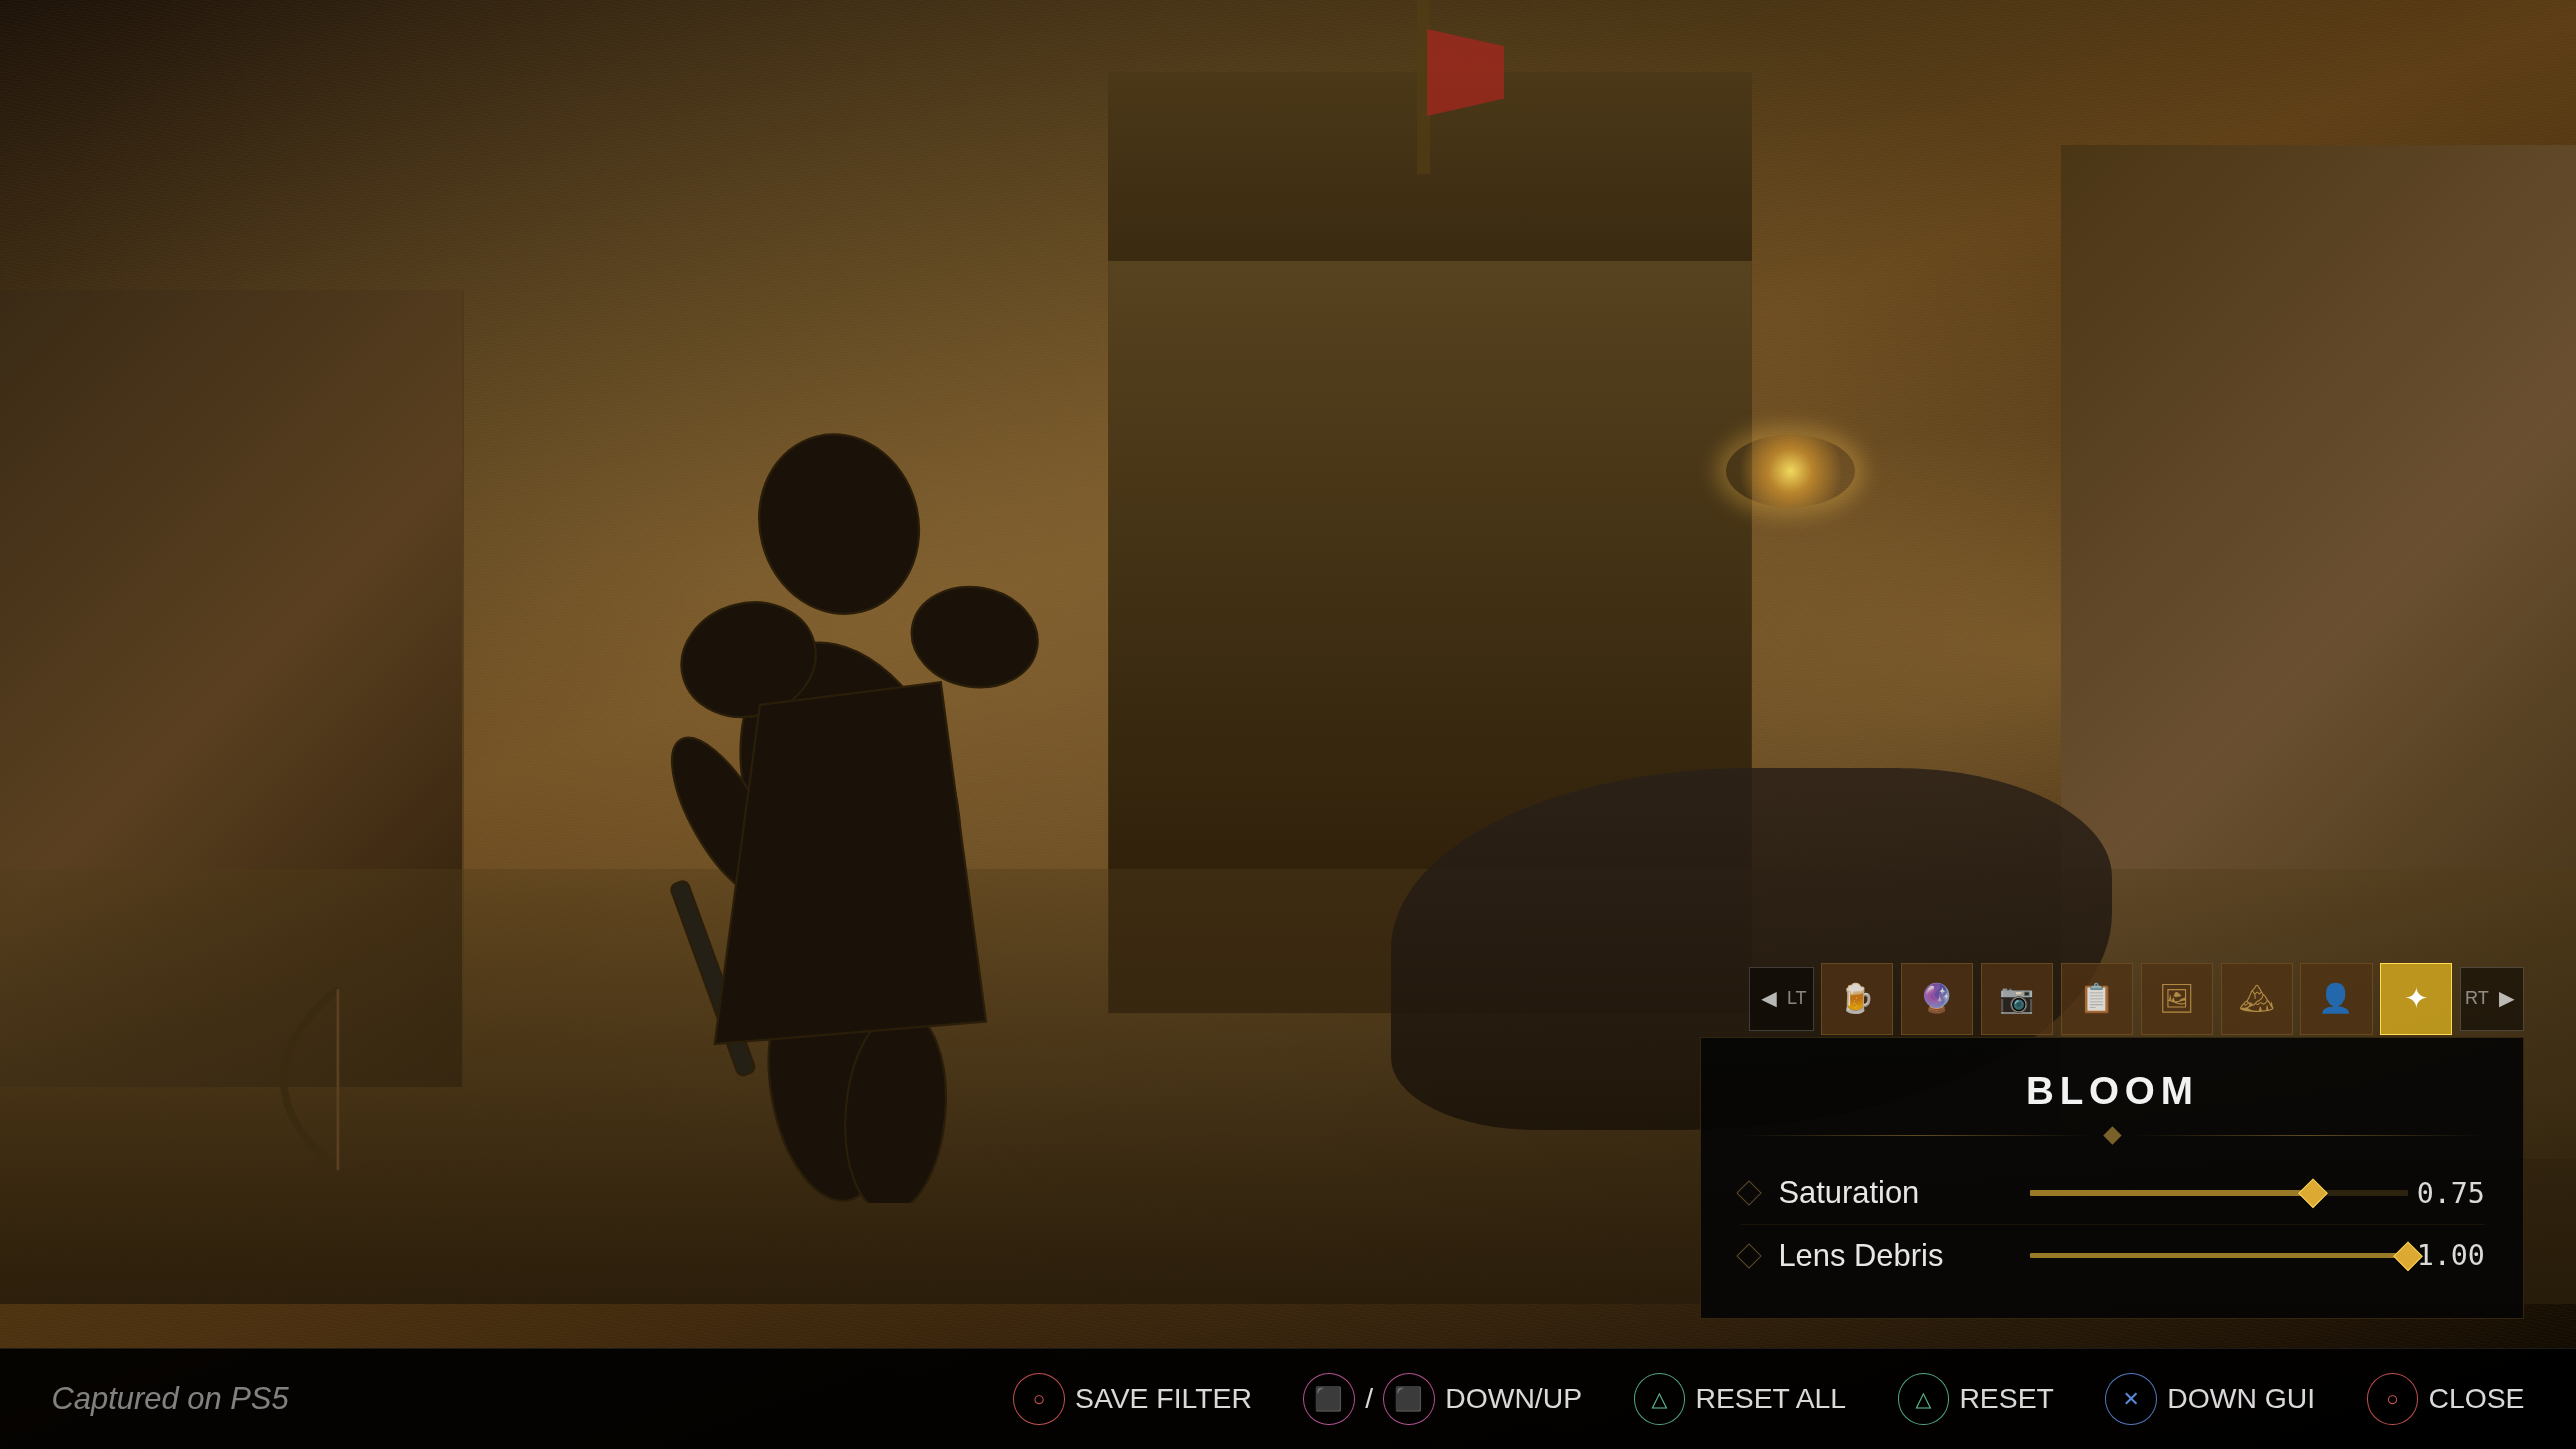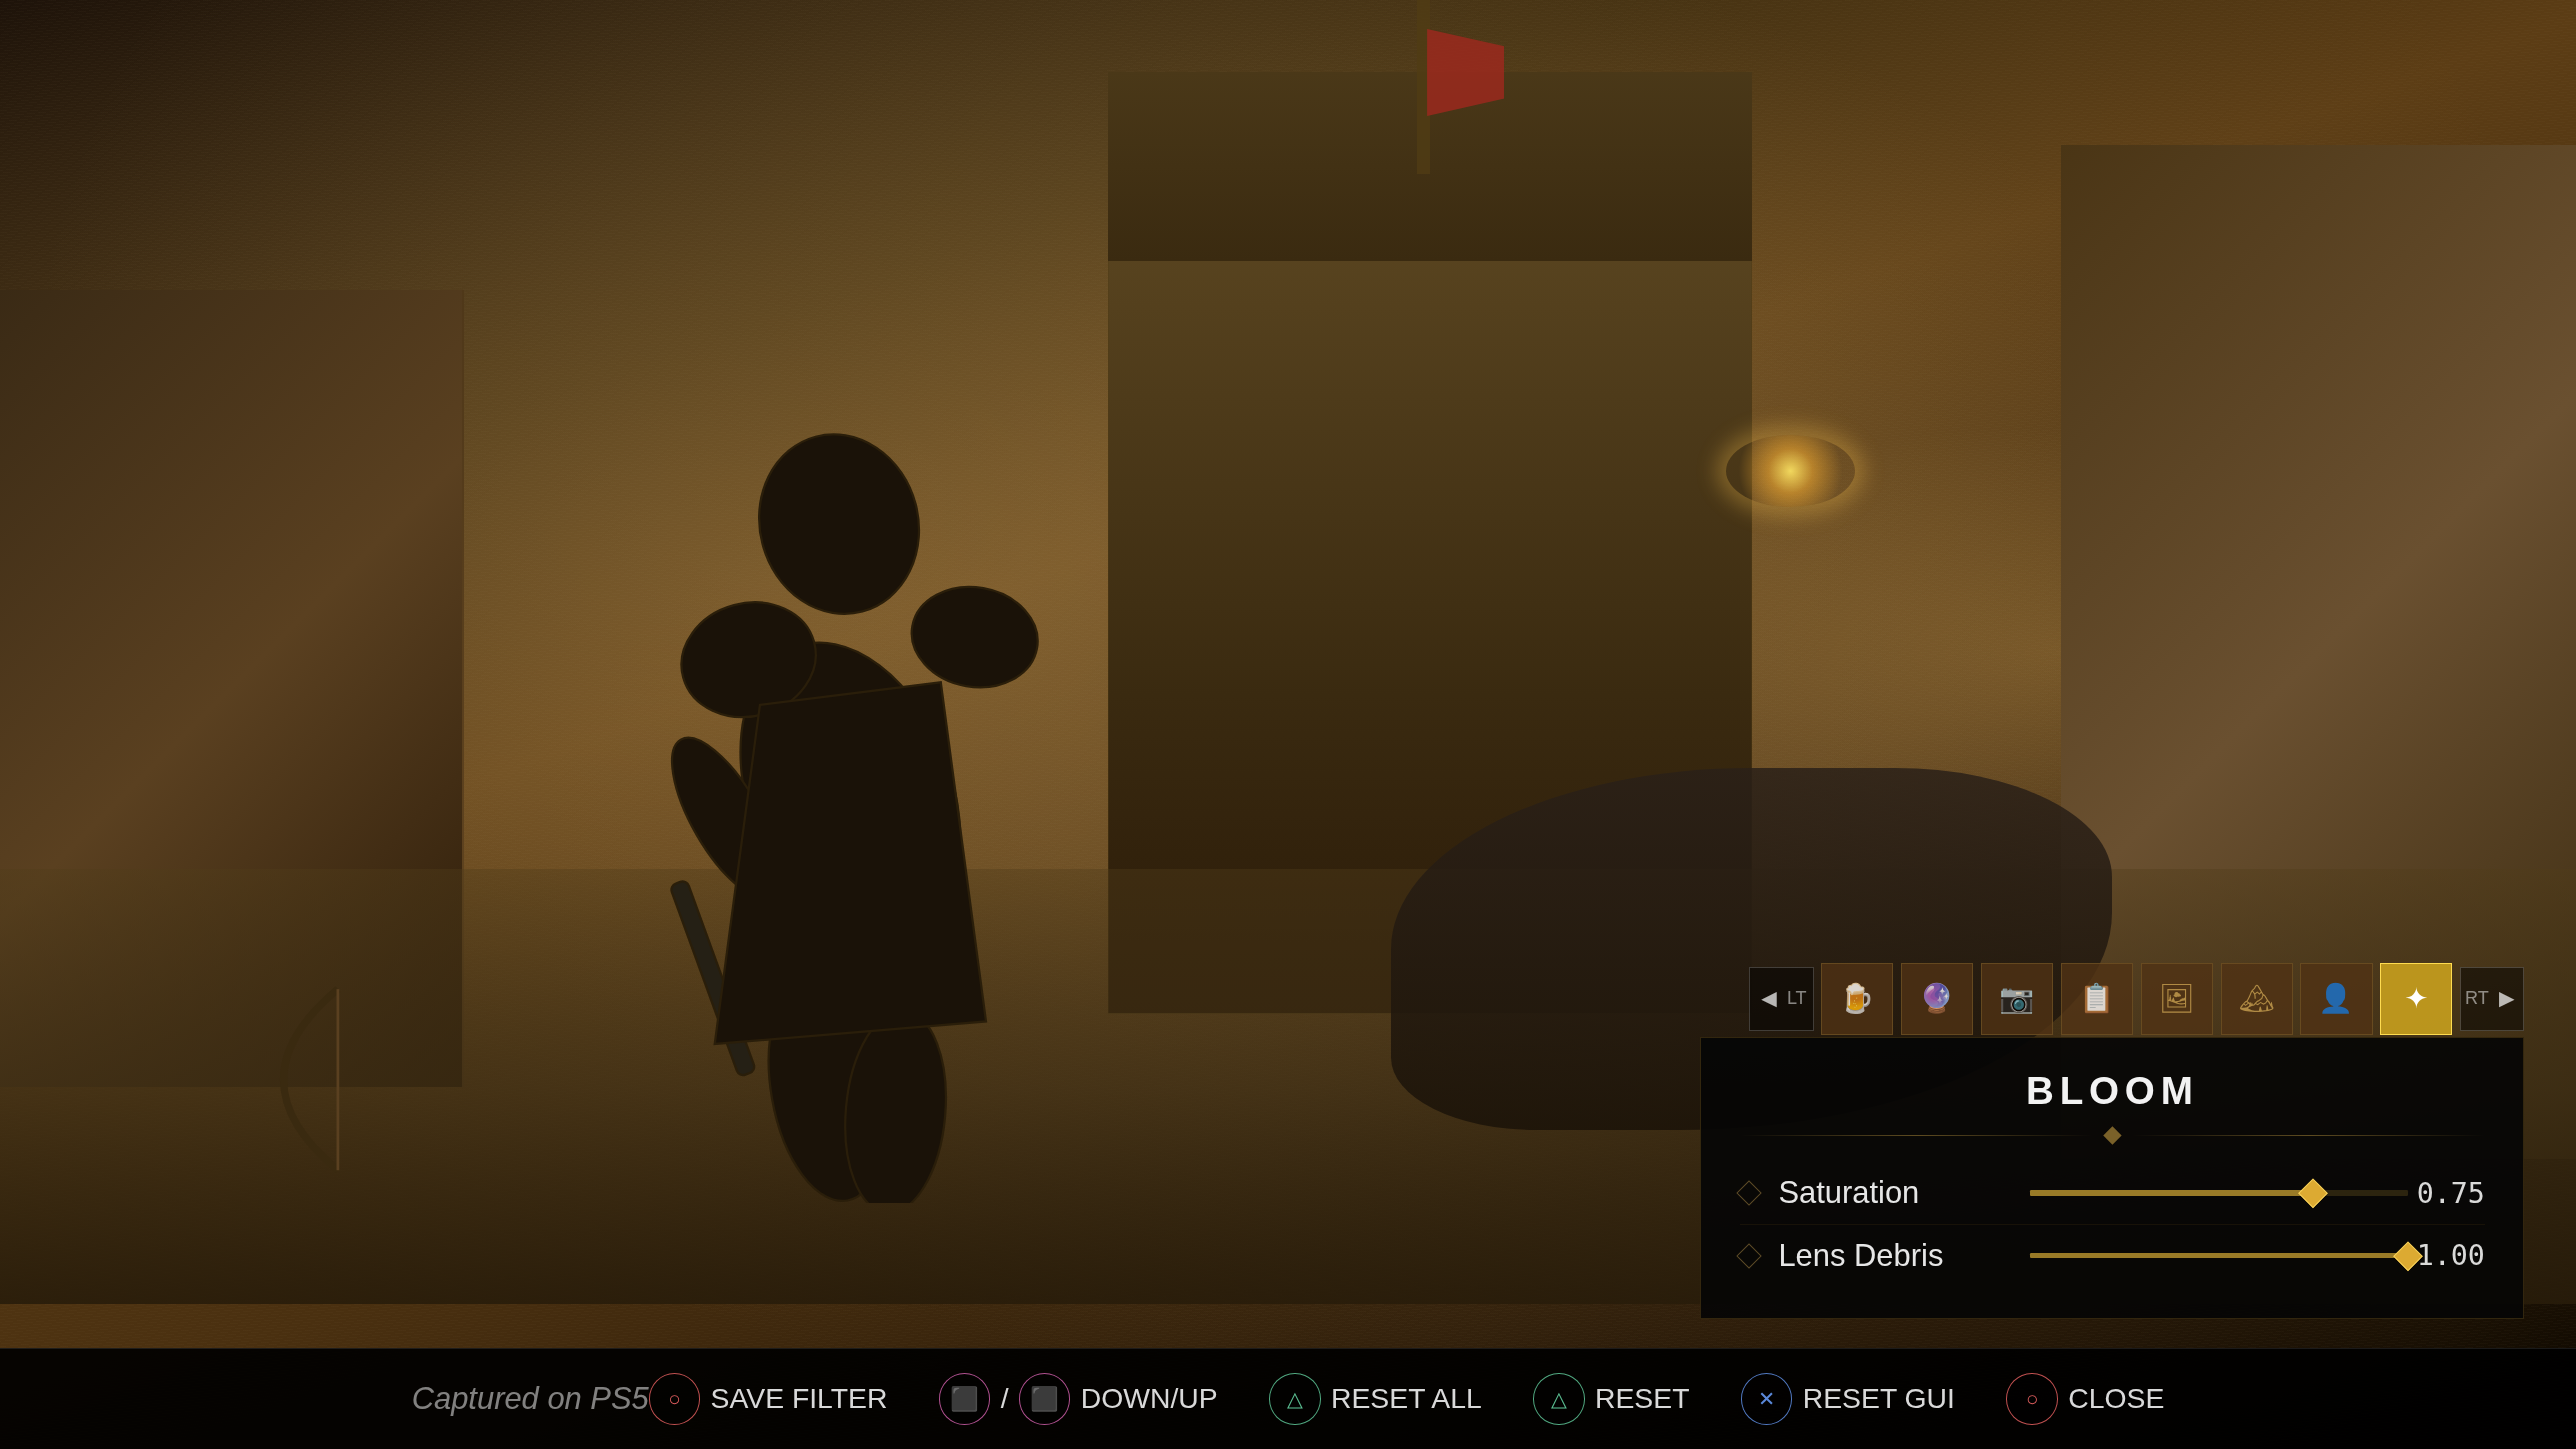--- a/index.html
+++ b/index.html
@@ -116,21 +116,21 @@
     
     .bottom-bar {
       position: absolute;
       bottom: 0;
       left: 0;
       right: 0;
       height: 7%;
       background: rgba(0,0,0,0.92);
       display: flex;
       align-items: center;
-      justify-content: center;
+      justify-content: space-between;
       padding: 0 2%;
       border-top: 0.7px solid rgba(255,255,255,0.1);
     }
     .bottom-bar-left {
       color: rgba(255,255,255,0.5);
       font-size: 1.2vw;
       font-style: italic;
     }
     .bottom-bar-controls {
       display: flex;
@@ -484,21 +484,21 @@
       <div class="control-item">
         <div class="control-icon ps-triangle" style="font-size:0.8vw;">△</div>
         <span>RESET ALL</span>
       </div>
       <div class="control-item">
         <div class="control-icon ps-triangle" style="font-size:0.8vw;">△</div>
         <span>RESET</span>
       </div>
       <div class="control-item">
         <div class="control-icon ps-cross" style="font-size:0.8vw;">✕</div>
-        <span>RESET GUI</span>
+        <span>DOWN GUI</span>
       </div>
       <div class="control-item">
         <div class="control-icon ps-circle">○</div>
         <span>CLOSE</span>
       </div>
     </div>
   </div>
 </div>
 
 

